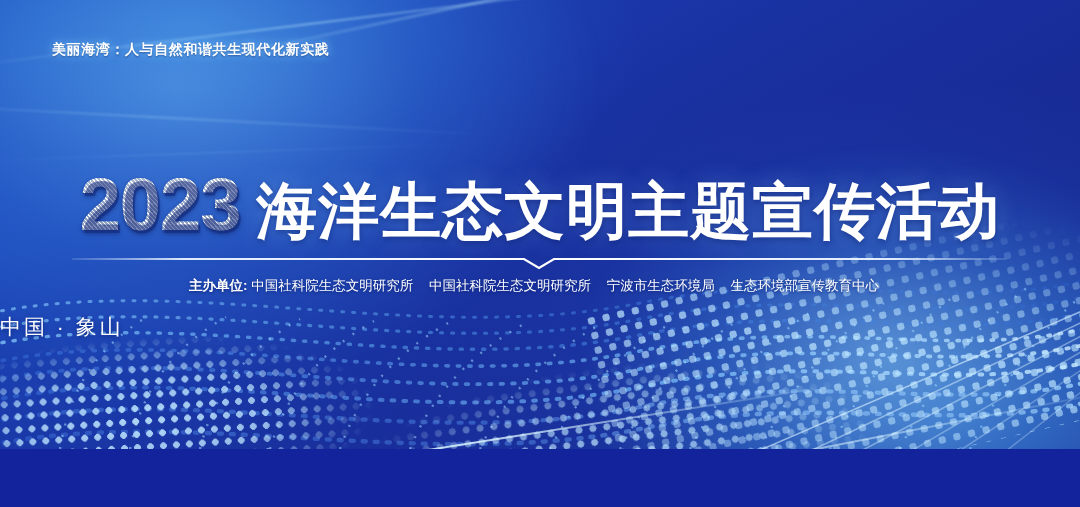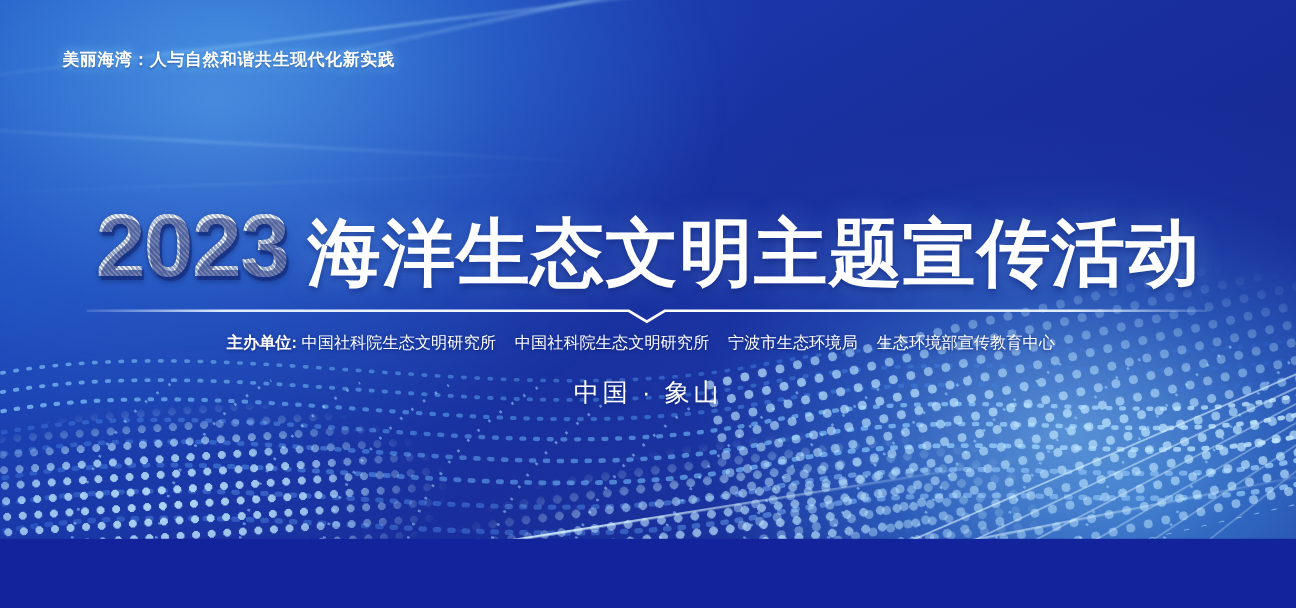--- a/index.html
+++ b/index.html
@@ -114,21 +114,21 @@
 
   .orgs{
     position:absolute; left:0; right:0; top:277px; text-align:center;
     font-size:13.5px; color:#ffffff; white-space:nowrap;
     text-shadow:0 1px 3px rgba(10,30,110,.8);
   }
   .orgs .lead{ font-weight:bold; }
   .orgs .name{ margin-right:12px; }
 
   .location{
-    position:absolute; left:0; right:0; top:313px; text-align:center;
+    position:absolute; left:0; right:0; top:313px; 
     font-size:21px; color:#ffffff; letter-spacing:3px;
     text-shadow:0 1px 4px rgba(10,30,110,.8);
   }
 </style>
 </head>
 <body>
 
 <div class="banner">
 
   <div class="glow-tl"></div>

